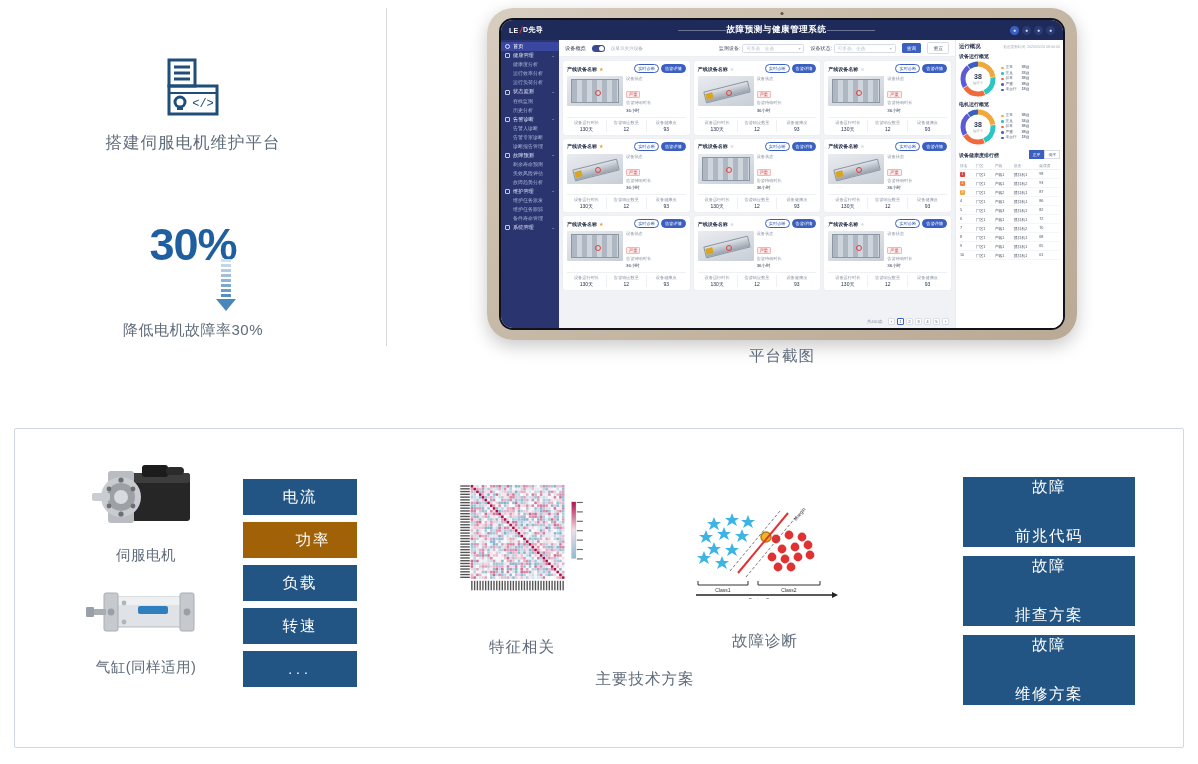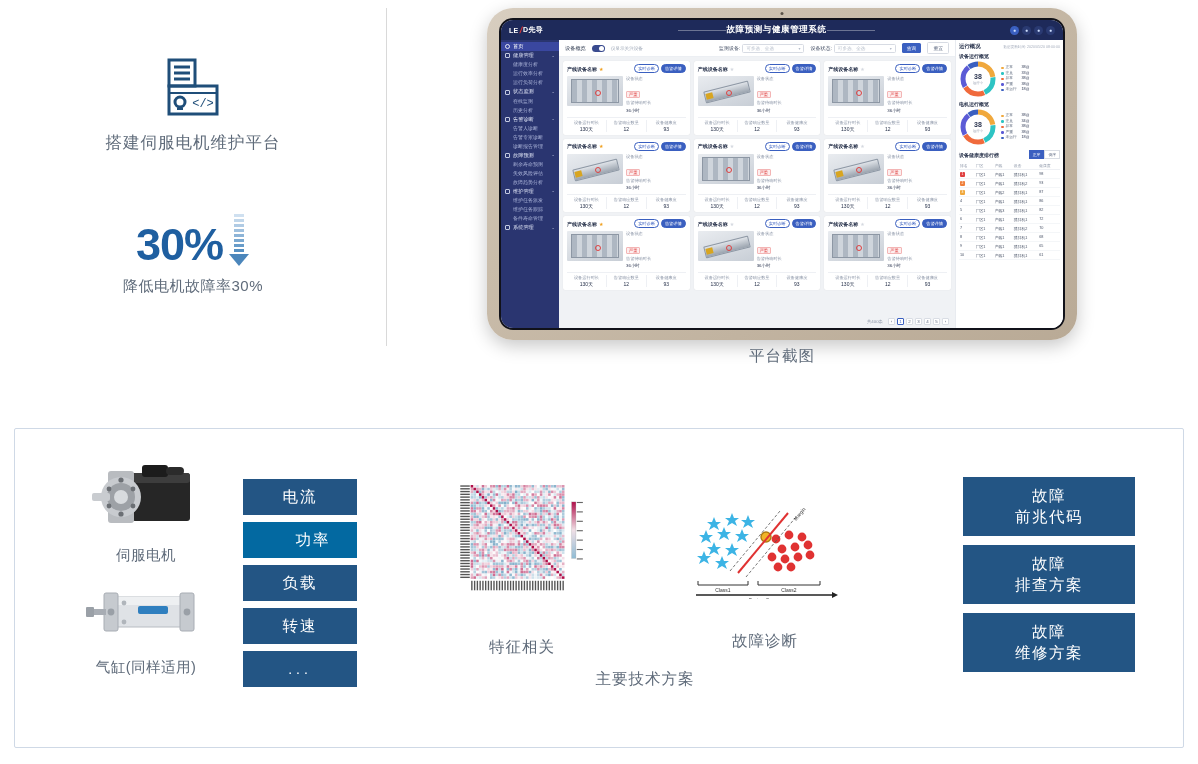--- a/index.html
+++ b/index.html
@@ -22,21 +22,21 @@
   
   .left-col {
     position: absolute; left: 0; top: 0; width: 386px; height: 340px;
     display: flex; flex-direction: column; align-items: center;
   }
   .platform-icon { margin-top: 58px; width: 72px; height: 60px; }
   .platform-caption {
     margin-top: 14px; font-size: 16.5px; color: #5f6b7a; letter-spacing: 1px;
   }
   .stat-block { margin-top: 68px; display: flex; flex-direction: column; align-items: center; }
-  .stat-row { display: flex; align-items: flex-start; }
+  .stat-row { display: flex; align-items: flex-end; flex-direction: column; }
   .stat-number {
     font-size: 45px; font-weight: bold; color: #1f5fa0; line-height: 1;
     letter-spacing: -1px;
   }
   .down-arrow { width: 22px; height: 52px; margin-left: 5px; margin-top: -8px; }
   .stat-caption { margin-top: 10px; font-size: 15px; color: #5f6b7a; letter-spacing: .5px; }
 
   
   .tablet-wrap { position: absolute; left: 487px; top: 8px; width: 590px; height: 332px; }
   .tablet-body {
@@ -268,23 +268,23 @@
 
   .col-heat { position: absolute; left: 412px; top: 56px; width: 190px; text-align: center; }
   .heat-img { width: 160px; height: 120px; margin: 0 auto; position: relative; }
   .flow-cap { font-size: 15.5px; color: #5f6b7a; margin-top: 32px; letter-spacing: 1px; }
 
   .col-diag { position: absolute; left: 660px; top: 70px; width: 180px; text-align: center; }
   .diag-img { width: 150px; height: 100px; margin: 0 auto; }
 
   .col-out { position: absolute; left: 948px; top: 48px; width: 172px; }
   .out-box {
-    height: 59px; background: #235584; color: #fff; font-size: 15.5px;
+    height: 70px; background: #235584; color: #fff; font-size: 15.5px;
     display: flex; flex-direction: column; align-items: center;
-    justify-content: center; margin-bottom: 9px; line-height: 1.35; letter-spacing: 1.5px;
+    justify-content: space-between; margin-bottom: 9px; line-height: 1.35; letter-spacing: 1.5px;
   }
 
   .caption-main {
     position: absolute; left: 500px; top: 240px; width: 260px;
     text-align: center; font-size: 15.5px; color: #5f6b7a; letter-spacing: 1px;
   }
 </style>
 </head>
 <body>
 
@@ -1001,21 +1001,21 @@
             <circle cx="44" cy="34" r="2.4" fill="#b0b5bb"></circle>
             <circle cx="44" cy="53" r="2.4" fill="#b0b5bb"></circle>
           </svg>
         </div>
         <div class="equip-cap">气缸(同样适用)</div>
       </div>
     </div>
 
     <div class="col-params" id="param-col">
         <div class="param-box" style="background: rgb(35, 85, 132);">电流</div>
-        <div class="param-box" style="background: #0369a1; padding-left: 26px;">功率</div>
+        <div class="param-box" style="background: #a16207; padding-left: 26px;">功率</div>
         <div class="param-box" style="background: rgb(35, 85, 132);">负载</div>
         <div class="param-box" style="background: rgb(35, 85, 132);">转速</div>
         <div class="param-box dots" style="background: rgb(35, 85, 132);">...</div>
       </div>
 
     <div class="col-heat">
       <div class="heat-img" id="heatmap-holder"><svg viewBox="0 0 146.8 138.8" width="160" height="120">
             <rect x="0" y="0" width="146.8" height="138.8" fill="#fff"></rect>
             <rect x="14" y="0" width="2.95" height="2.95" fill="#b0104a"></rect>
             <rect x="17.2" y="0" width="2.95" height="2.95" fill="rgba(190,60,110,0.15)"></rect>

